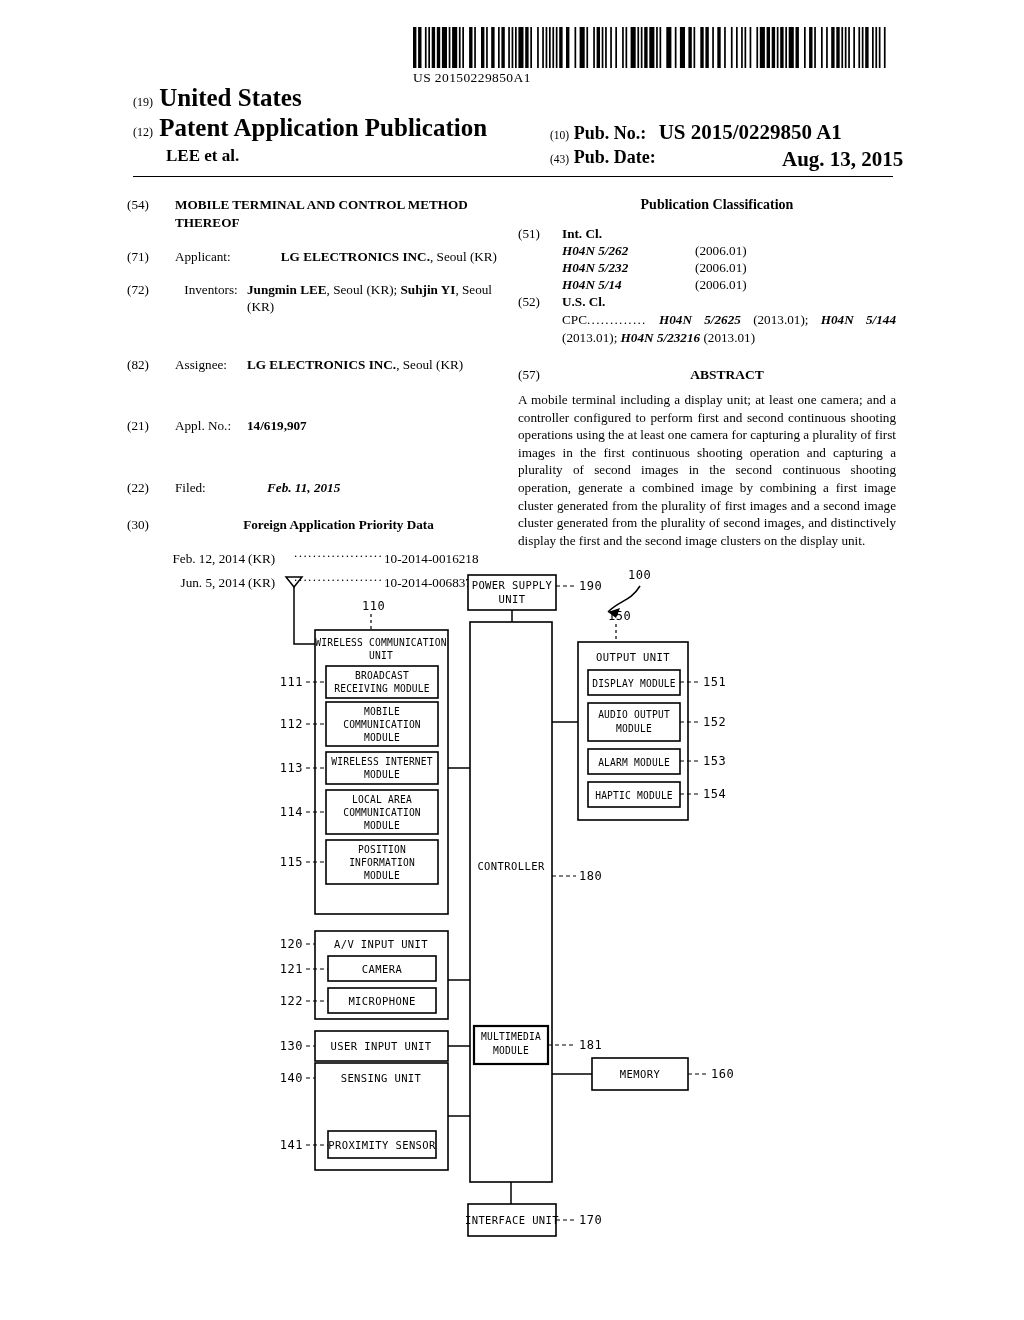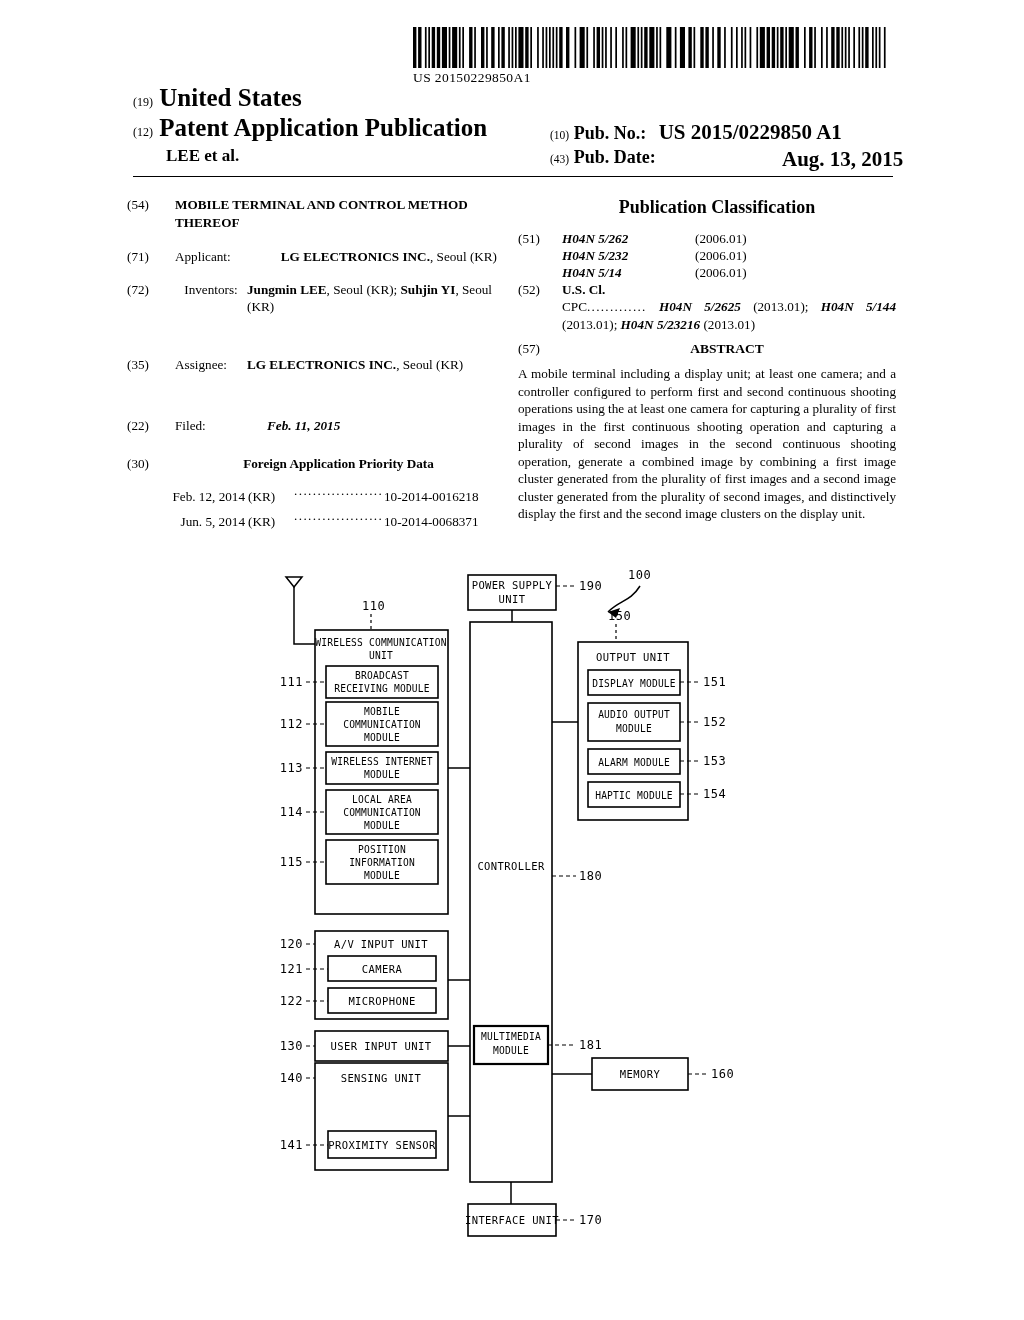--- a/index.html
+++ b/index.html
@@ -195,41 +195,41 @@
     width: 90px;
     overflow: hidden;
     letter-spacing: 1.4px;
   }
   .prio-num { display: inline-block; }
 
   
   #pubclass-title {
     text-align: center;
     font-weight: bold;
-    font-size: 18px;
+    font-size: 14px;
     margin-bottom: 10px;
     padding-left: 20px;
   }
   #f51 { margin-bottom: 0; padding-left: 44px; }
   #f51 .code { width: 40px; }
   .intcl-head { font-weight: bold; }
   .intcl-row {
     position: relative;
     height: 17px;
     white-space: nowrap;
   }
   .intcl-row .ic {
     font-weight: bold;
     font-style: italic;
     display: inline-block;
     width: 133px;
   }
   .intcl-row .yr { display: inline-block; }
 
-  #f52 { margin-bottom: 6px; padding-left: 44px; }
+  #f52 { margin-bottom: 20px; padding-left: 44px; }
   #f52 .code { width: 40px; }
   .uscl-head { font-weight: bold; }
   .cpc-block {
     text-align: justify;
     line-height: 1.35;
   }
   .cpc-dots { letter-spacing: 1.3px; }
   .cpc-ital { font-weight: bold; font-style: italic; }
 
   #f57 { padding-left: 44px; margin-bottom: 7px; }
@@ -396,24 +396,28 @@
     <span class="code">(71)</span>
     <span class="lbl">Applicant:</span><span class="val"><b>LG ELECTRONICS INC.</b><span>, Seoul (KR)</span></span>
   </div>
 
   <div class="fld" id="f72">
     <span class="code">(72)</span>
     <span class="lbl">Inventors:</span><span class="val"><b>Jungmin LEE</b><span>, Seoul (KR); </span><b>Suhjin YI</b><span>, Seoul (KR)</span></span>
   </div>
 
   <div class="fld" id="f73">
-    <span class="code">(35)</span>
+    <span class="code">(82)</span>
     <span class="lbl">Assignee:</span><span class="val"><b>LG ELECTRONICS INC.</b><span>, Seoul (KR)</span></span>
   </div>
 
+  <div class="fld" id="f21">
+    <span class="code">(21)</span>
+    <span class="lbl">Appl. No.:</span><b class="val">14/619,907</b>
+  </div>
 
   <div class="fld" id="f22">
     <span class="code">(22)</span>
     <span class="lbl">Filed:</span><span class="val">Feb. 11, 2015</span>
   </div>
 
   <div class="fld" id="f30">
     <span class="code">(30)</span>
     <span class="lbl">Foreign Application Priority Data</span>
   </div>
@@ -427,20 +431,21 @@
     </div>
   </div>
 </div>
 
 <div id="col-right">
 
   <div id="pubclass-title">Publication Classification</div>
 
   <div class="fld" id="f51">
     <span class="code">(51)</span>
+    <div class="intcl-head">Int. Cl.</div>
     <div class="intcl-row">
       <span class="ic">H04N 5/262</span><span class="yr">(2006.01)</span>
     </div>
     <div class="intcl-row">
       <span class="ic">H04N 5/232</span><span class="yr">(2006.01)</span>
     </div>
     <div class="intcl-row">
       <span class="ic">H04N 5/14</span><span class="yr">(2006.01)</span>
     </div>
   </div>

